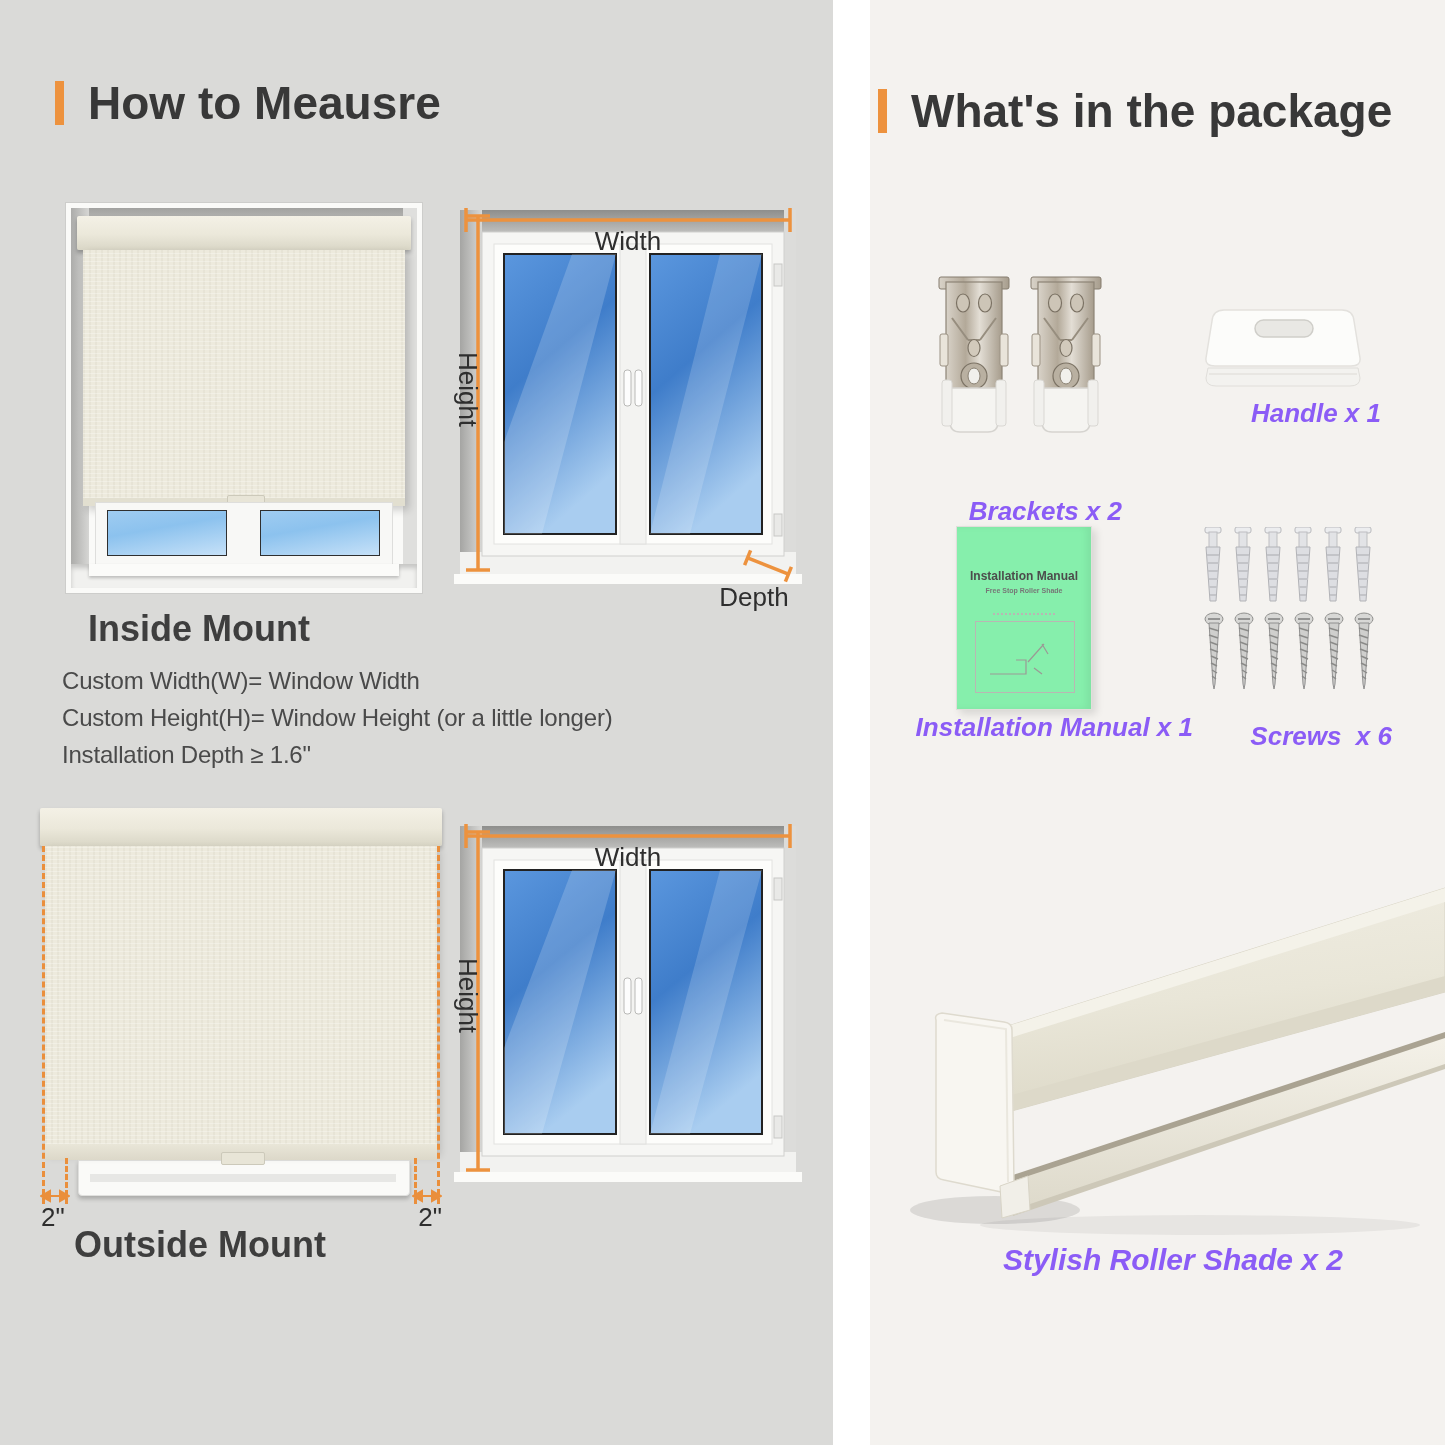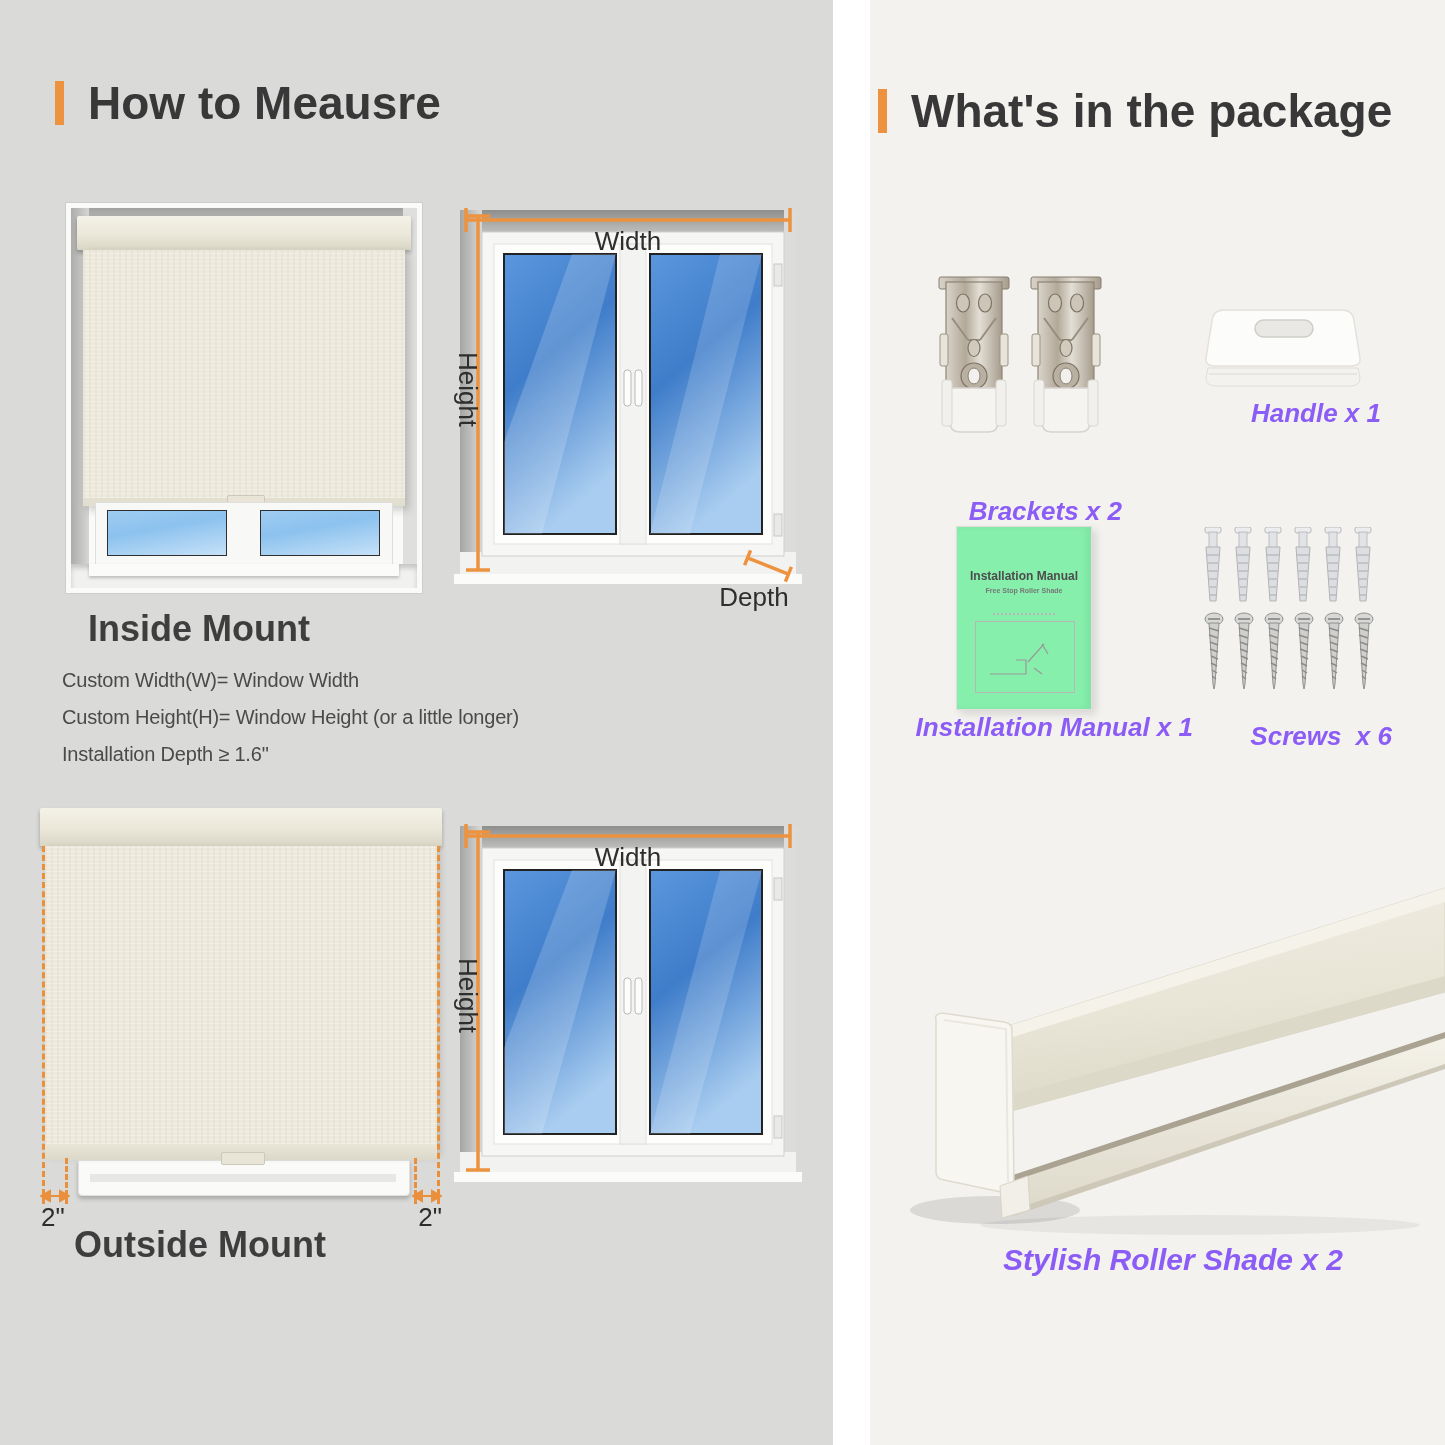--- a/index.html
+++ b/index.html
@@ -9,21 +9,21 @@
     font-family:"Liberation Sans","DejaVu Sans",sans-serif;
     color:#3a3a3a;
   }
   .abs{position:absolute;}
   
   .title-row{display:flex;align-items:center;gap:24px;}
   .accent-bar{width:9px;height:44px;background:#ED923E;}
   .title-text{font-size:46px;font-weight:bold;color:#383838;letter-spacing:0;white-space:nowrap;}
   
   .section-heading{font-size:36px;font-weight:bold;color:#3e3e3e;text-align:center;white-space:nowrap;}
-  .body-line{font-size:20px;color:#4a4a4a;line-height:37px;white-space:nowrap;letter-spacing:-0.2px;}
+  .body-line{font-size:24px;color:#4a4a4a;line-height:37px;white-space:nowrap;letter-spacing:-0.2px;}
   .diagram-label{font-size:26px;color:#2e2e2e;white-space:nowrap;}
   .item-label{font-size:26px;font-weight:bold;font-style:italic;color:#8b5cf6;text-align:right;white-space:pre;}
   
   .divider{background:#ffffff;}
   .right-panel{background:#f4f2ef;}
   
   .fabric-texture{
     background:
       repeating-linear-gradient(0deg, rgba(255,255,255,.28) 0 1px, rgba(0,0,0,0) 1px 4px),
       repeating-linear-gradient(90deg, rgba(176,170,148,.10) 0 2px, rgba(0,0,0,0) 2px 6px),

